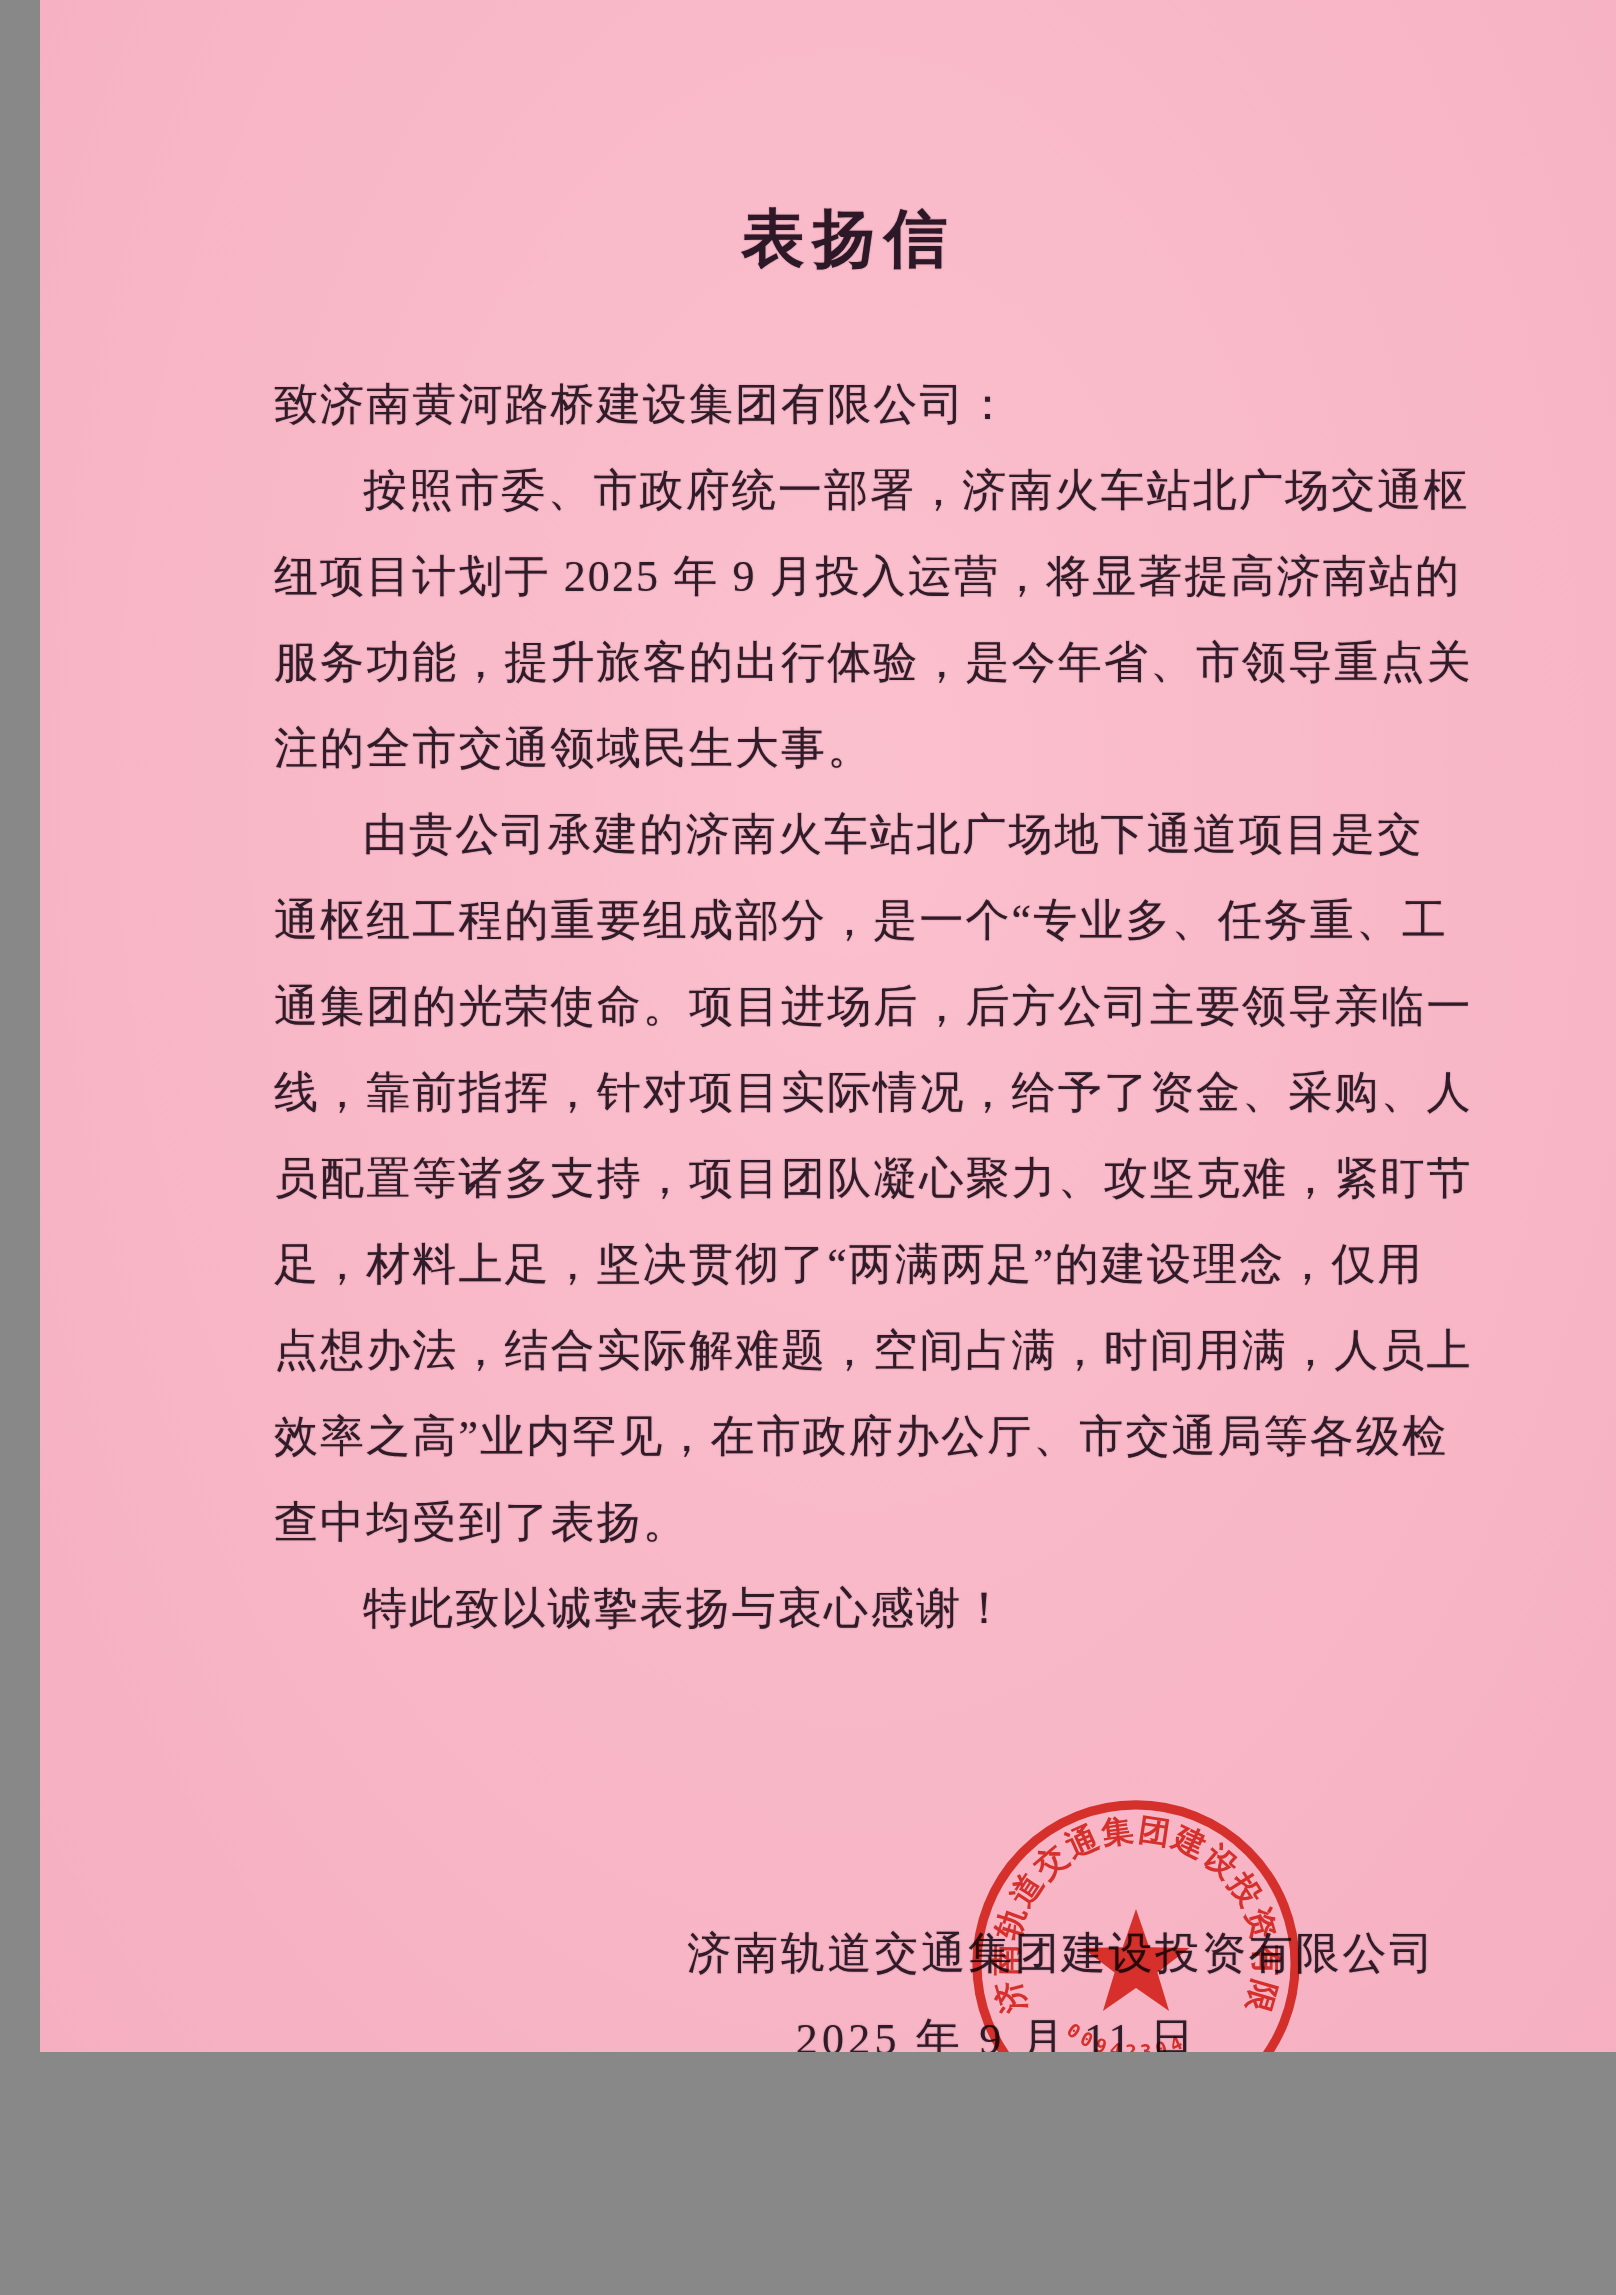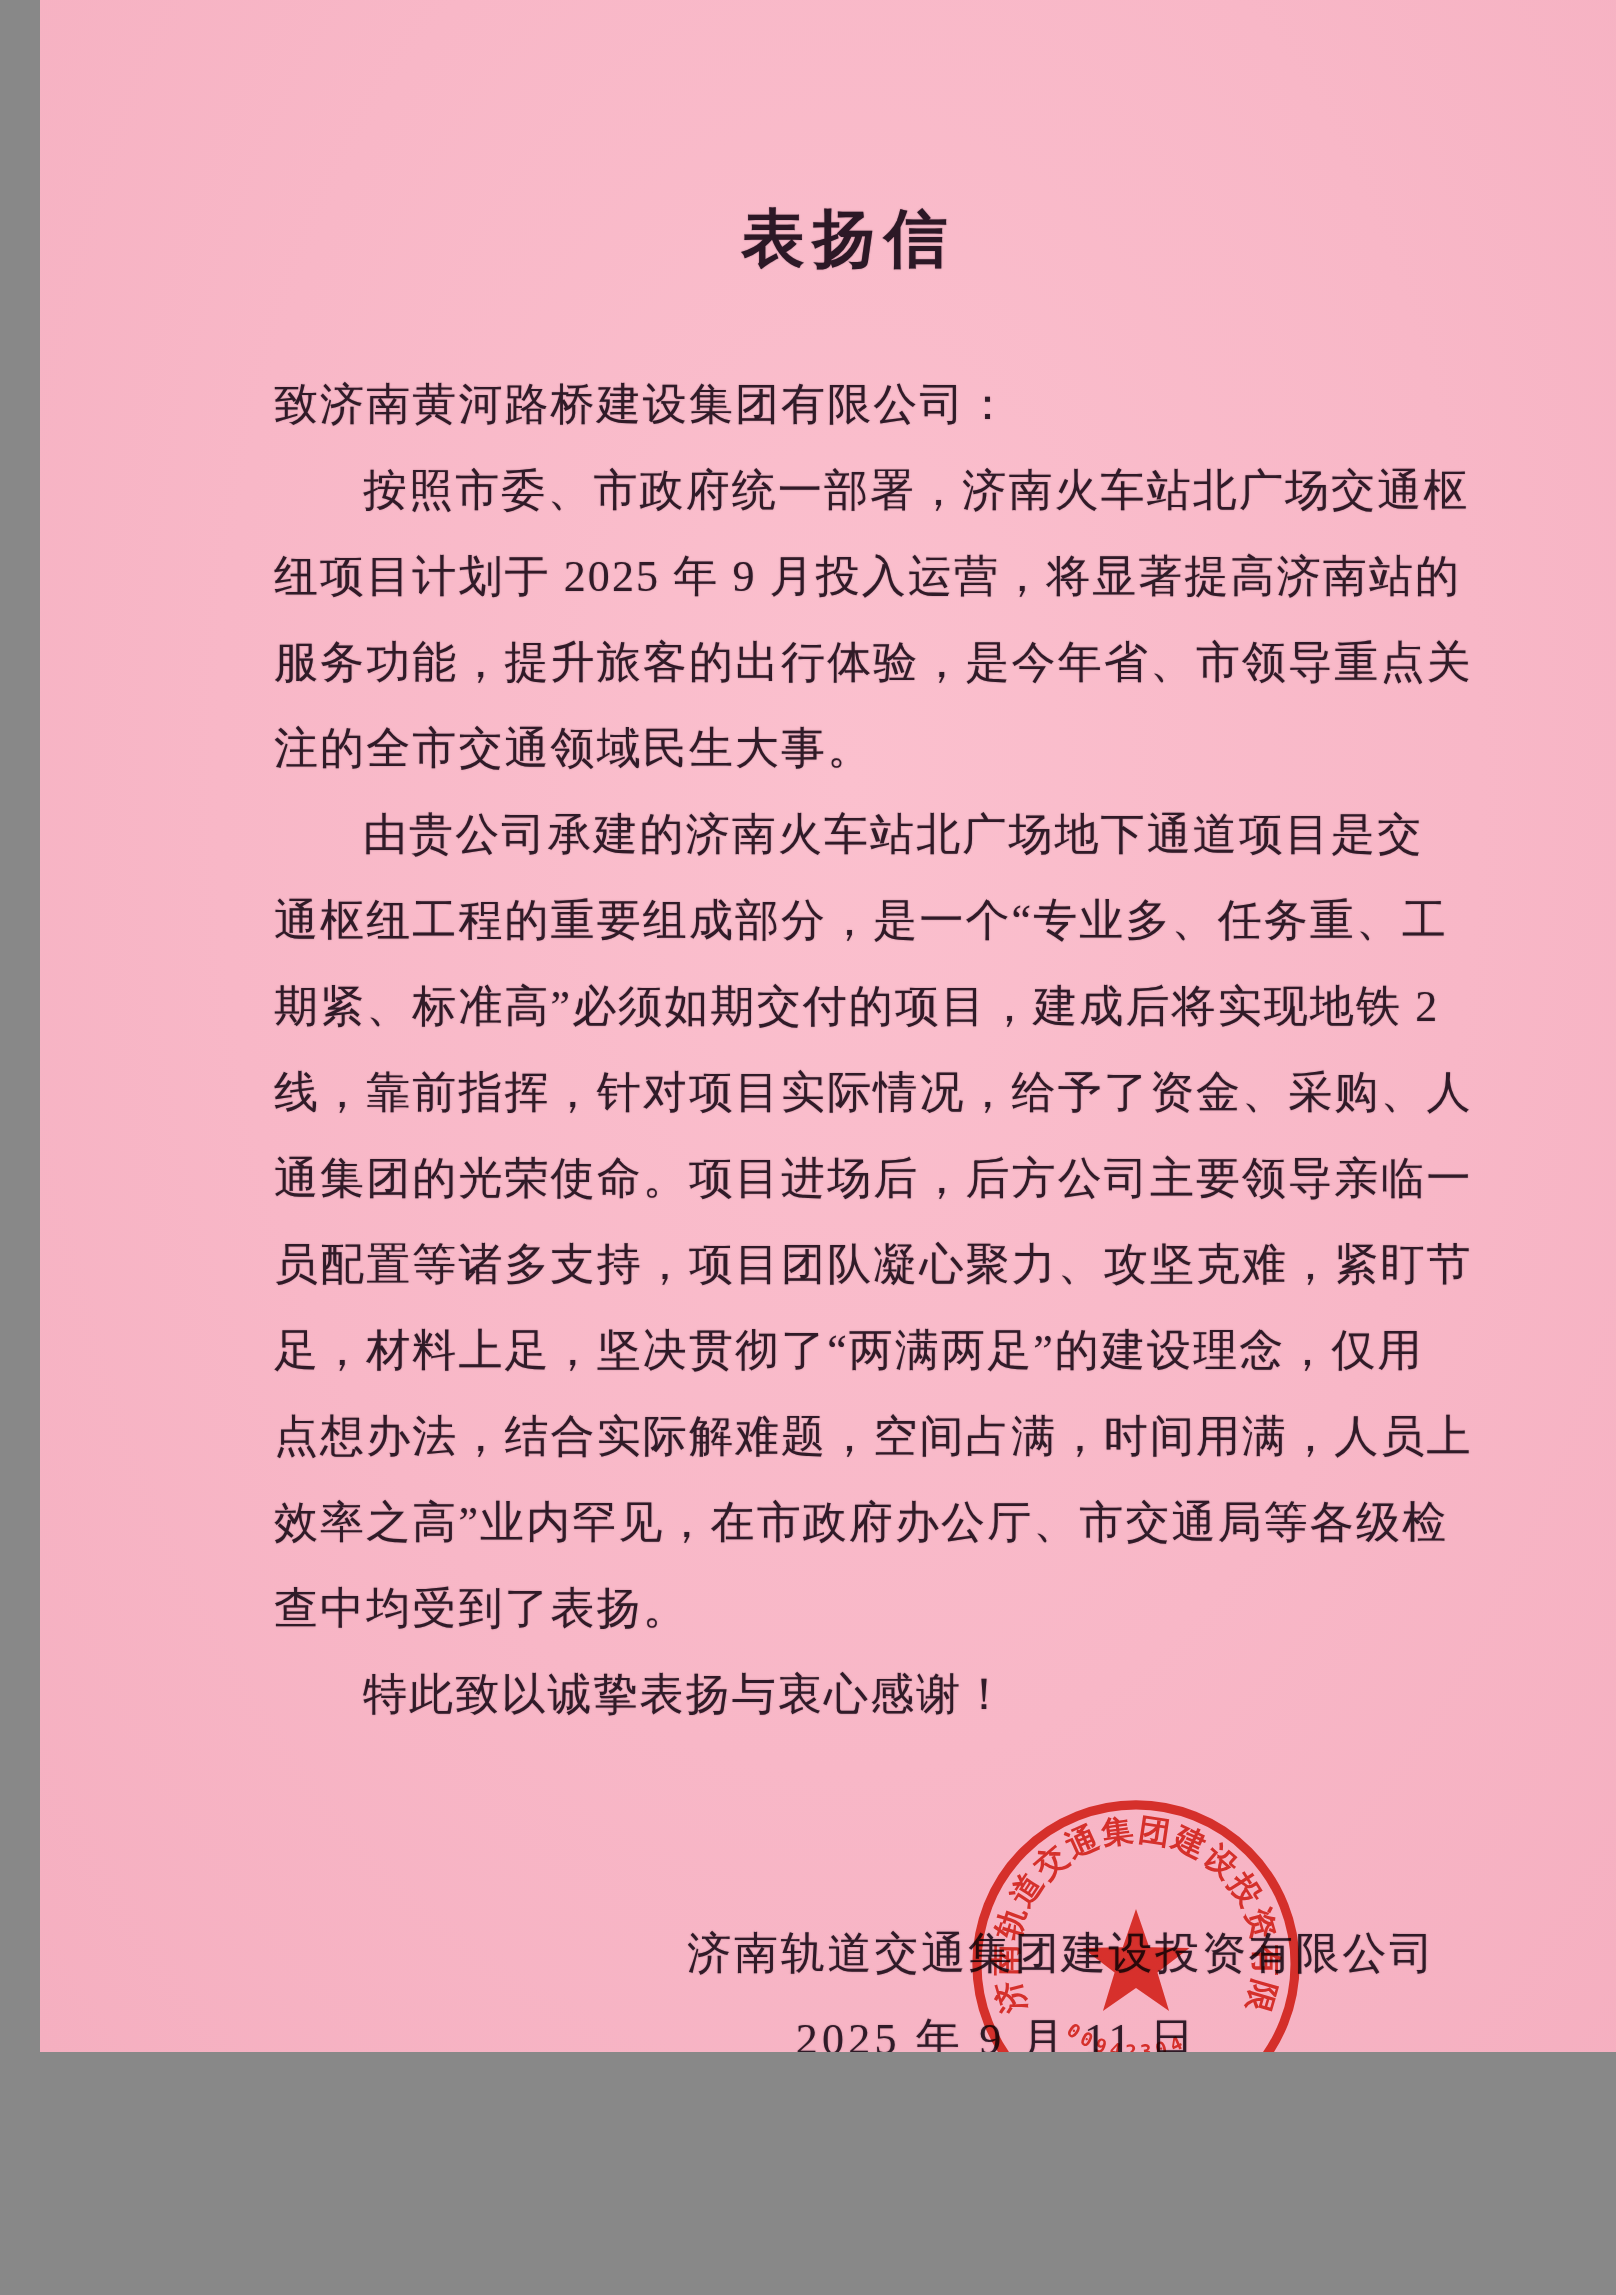--- a/index.html
+++ b/index.html
@@ -45,23 +45,22 @@
 
   <div class="textblock">
 
   <div class="line">致济南黄河路桥建设集团有限公司：</div>
       <div class="line indent">按照市委、市政府统一部署，济南火车站北广场交通枢</div>
       <div class="line">纽项目计划于 2025 年 9 月投入运营，将显著提高济南站的</div>
       <div class="line">服务功能，提升旅客的出行体验，是今年省、市领导重点关</div>
       <div class="line">注的全市交通领域民生大事。</div>
       <div class="line indent">由贵公司承建的济南火车站北广场地下通道项目是交</div>
       <div class="line">通枢纽工程的重要组成部分，是一个“专业多、任务重、工</div>
-      <div class="line">期紧、标准高”必须如期交付的项目，建成后将实现地铁 2</div>
+      <div class="line">通集团的光荣使命。项目进场后，后方公司主要领导亲临一</div>
       <div class="line">线，靠前指挥，针对项目实际情况，给予了资金、采购、人</div>
-      <div class="line">通集团的光荣使命。项目进场后，后方公司主要领导亲临一</div>
       <div class="line">员配置等诸多支持，项目团队凝心聚力、攻坚克难，紧盯节</div>
       <div class="line">足，材料上足，坚决贯彻了“两满两足”的建设理念，仅用</div>
       <div class="line">点想办法，结合实际解难题，空间占满，时间用满，人员上</div>
       <div class="line">效率之高”业内罕见，在市政府办公厅、市交通局等各级检</div>
       <div class="line">查中均受到了表扬。</div>
       <div class="line indent">特此致以诚挚表扬与衷心感谢！</div>
     </div>
 
   <div class="textblock" style="top:1911px;">
     <div class="line sig">济南轨道交通集团建设投资有限公司</div>

